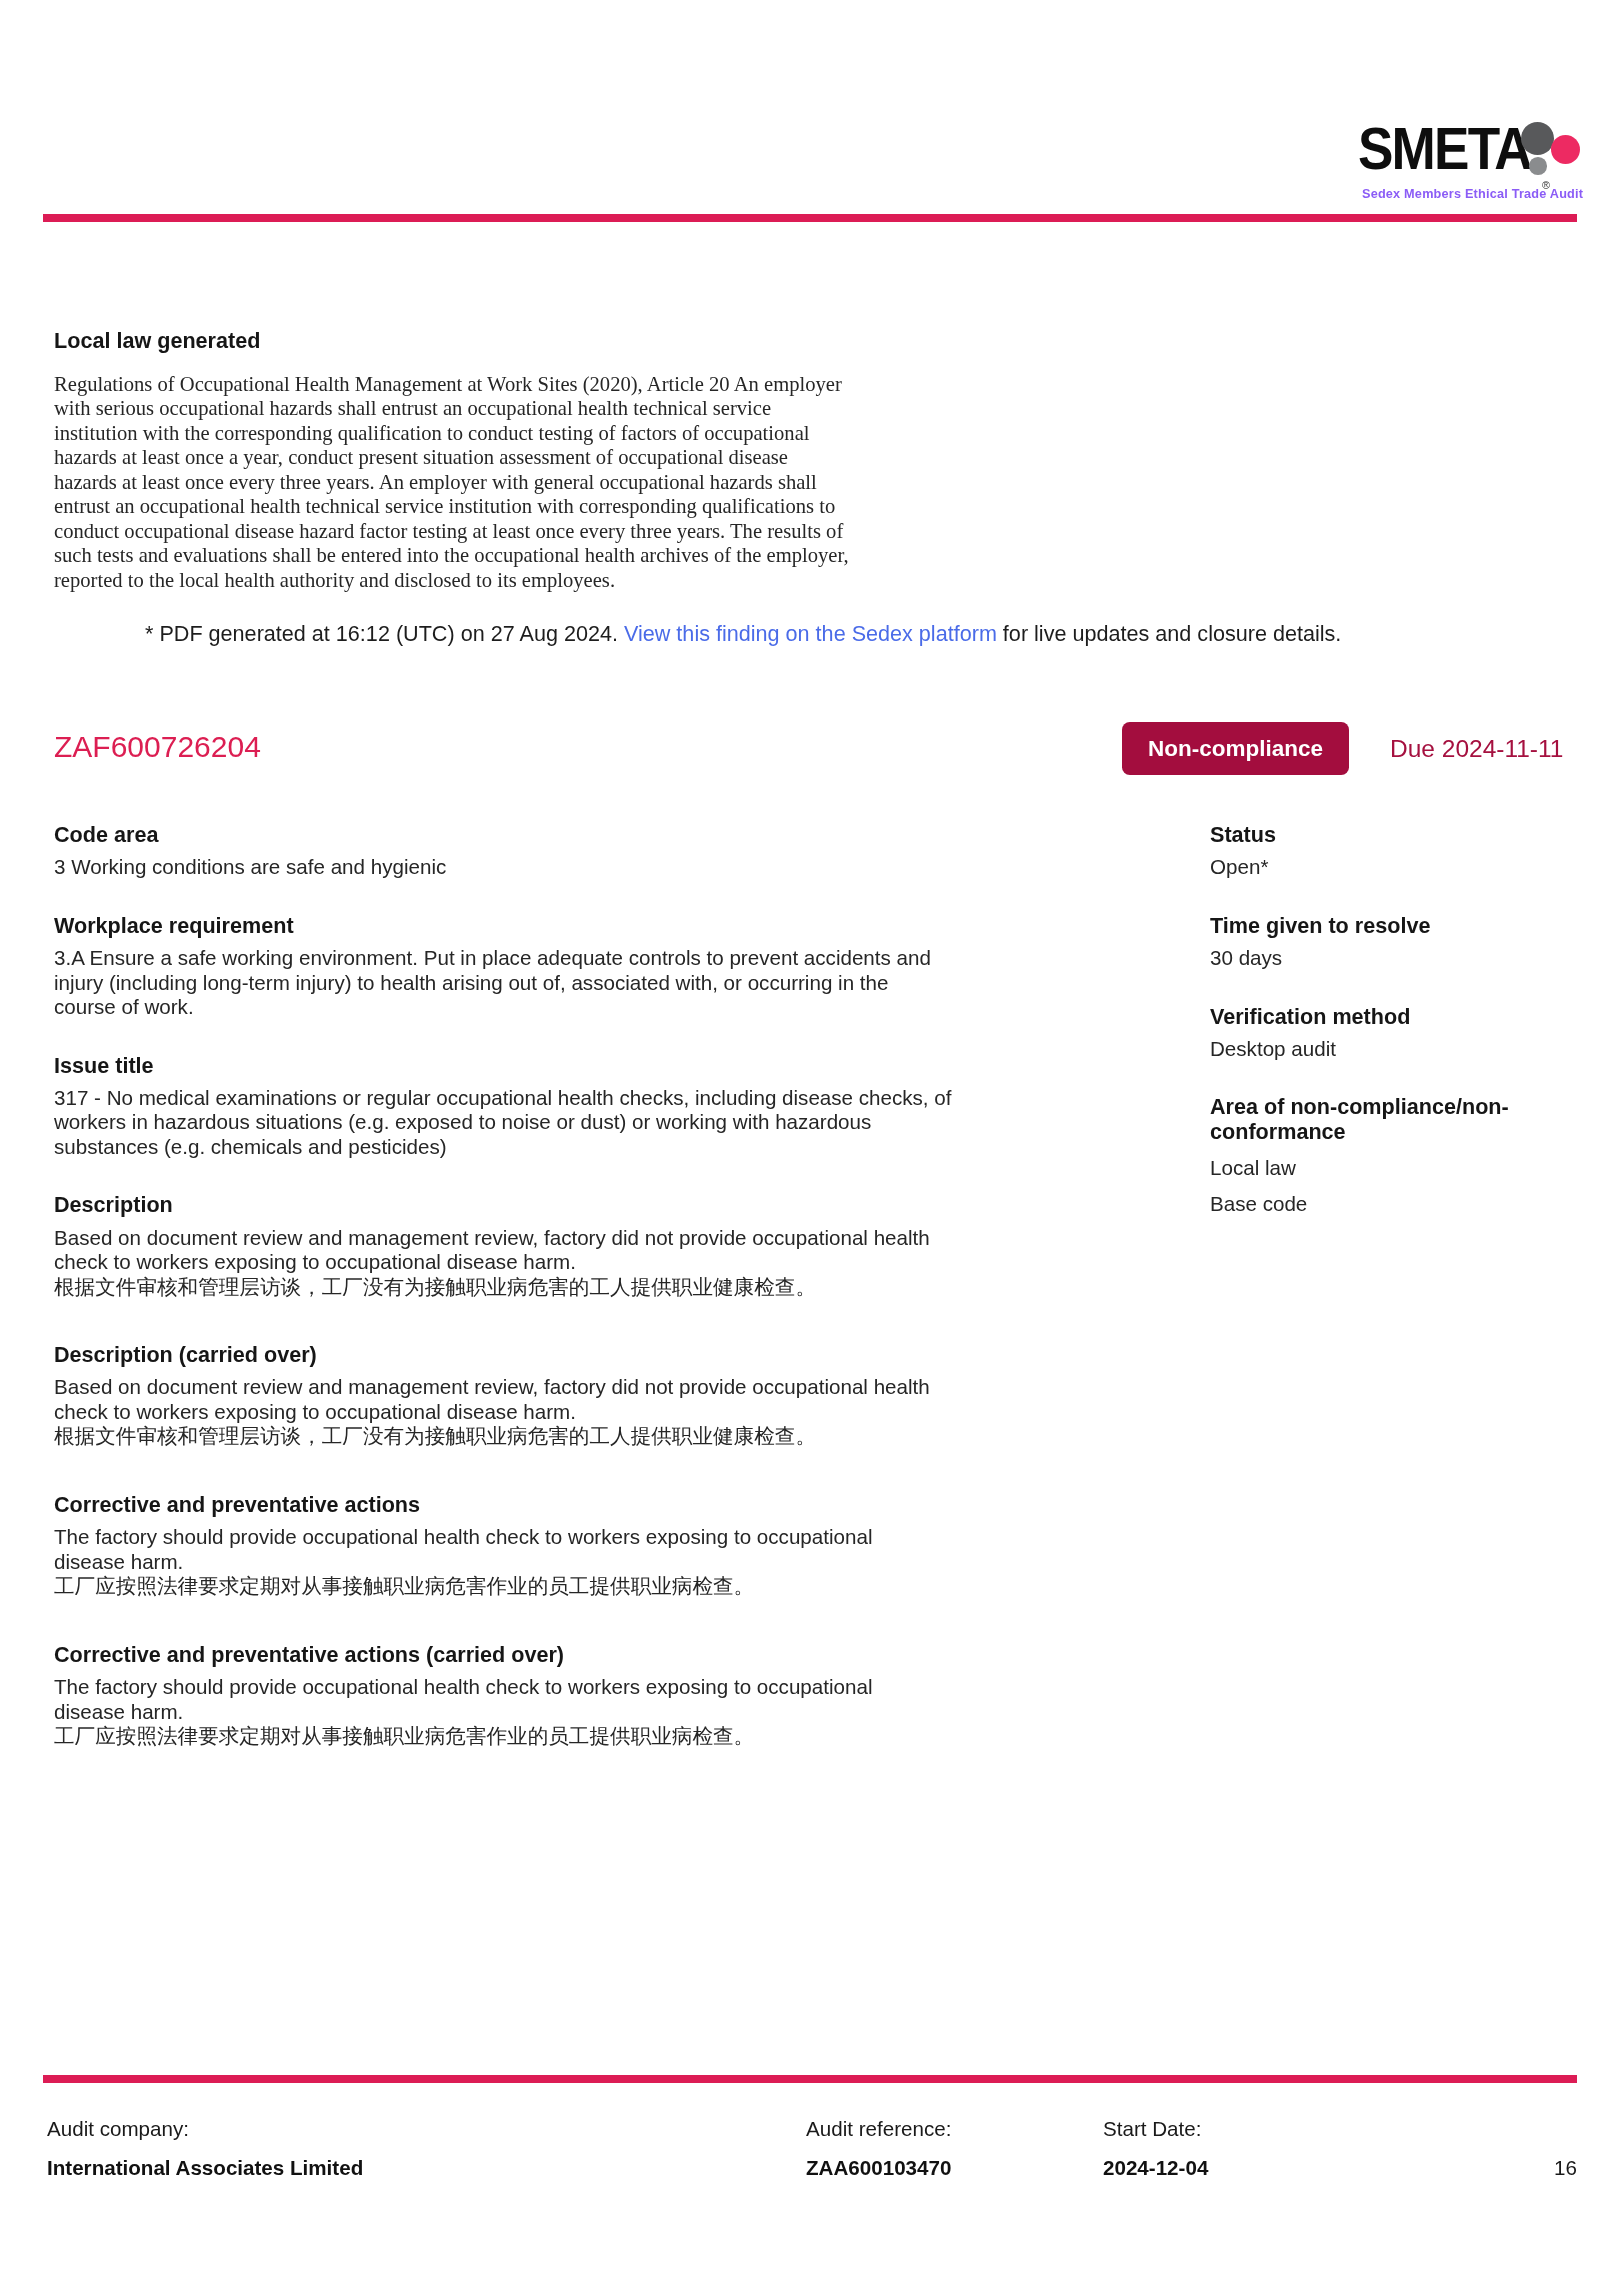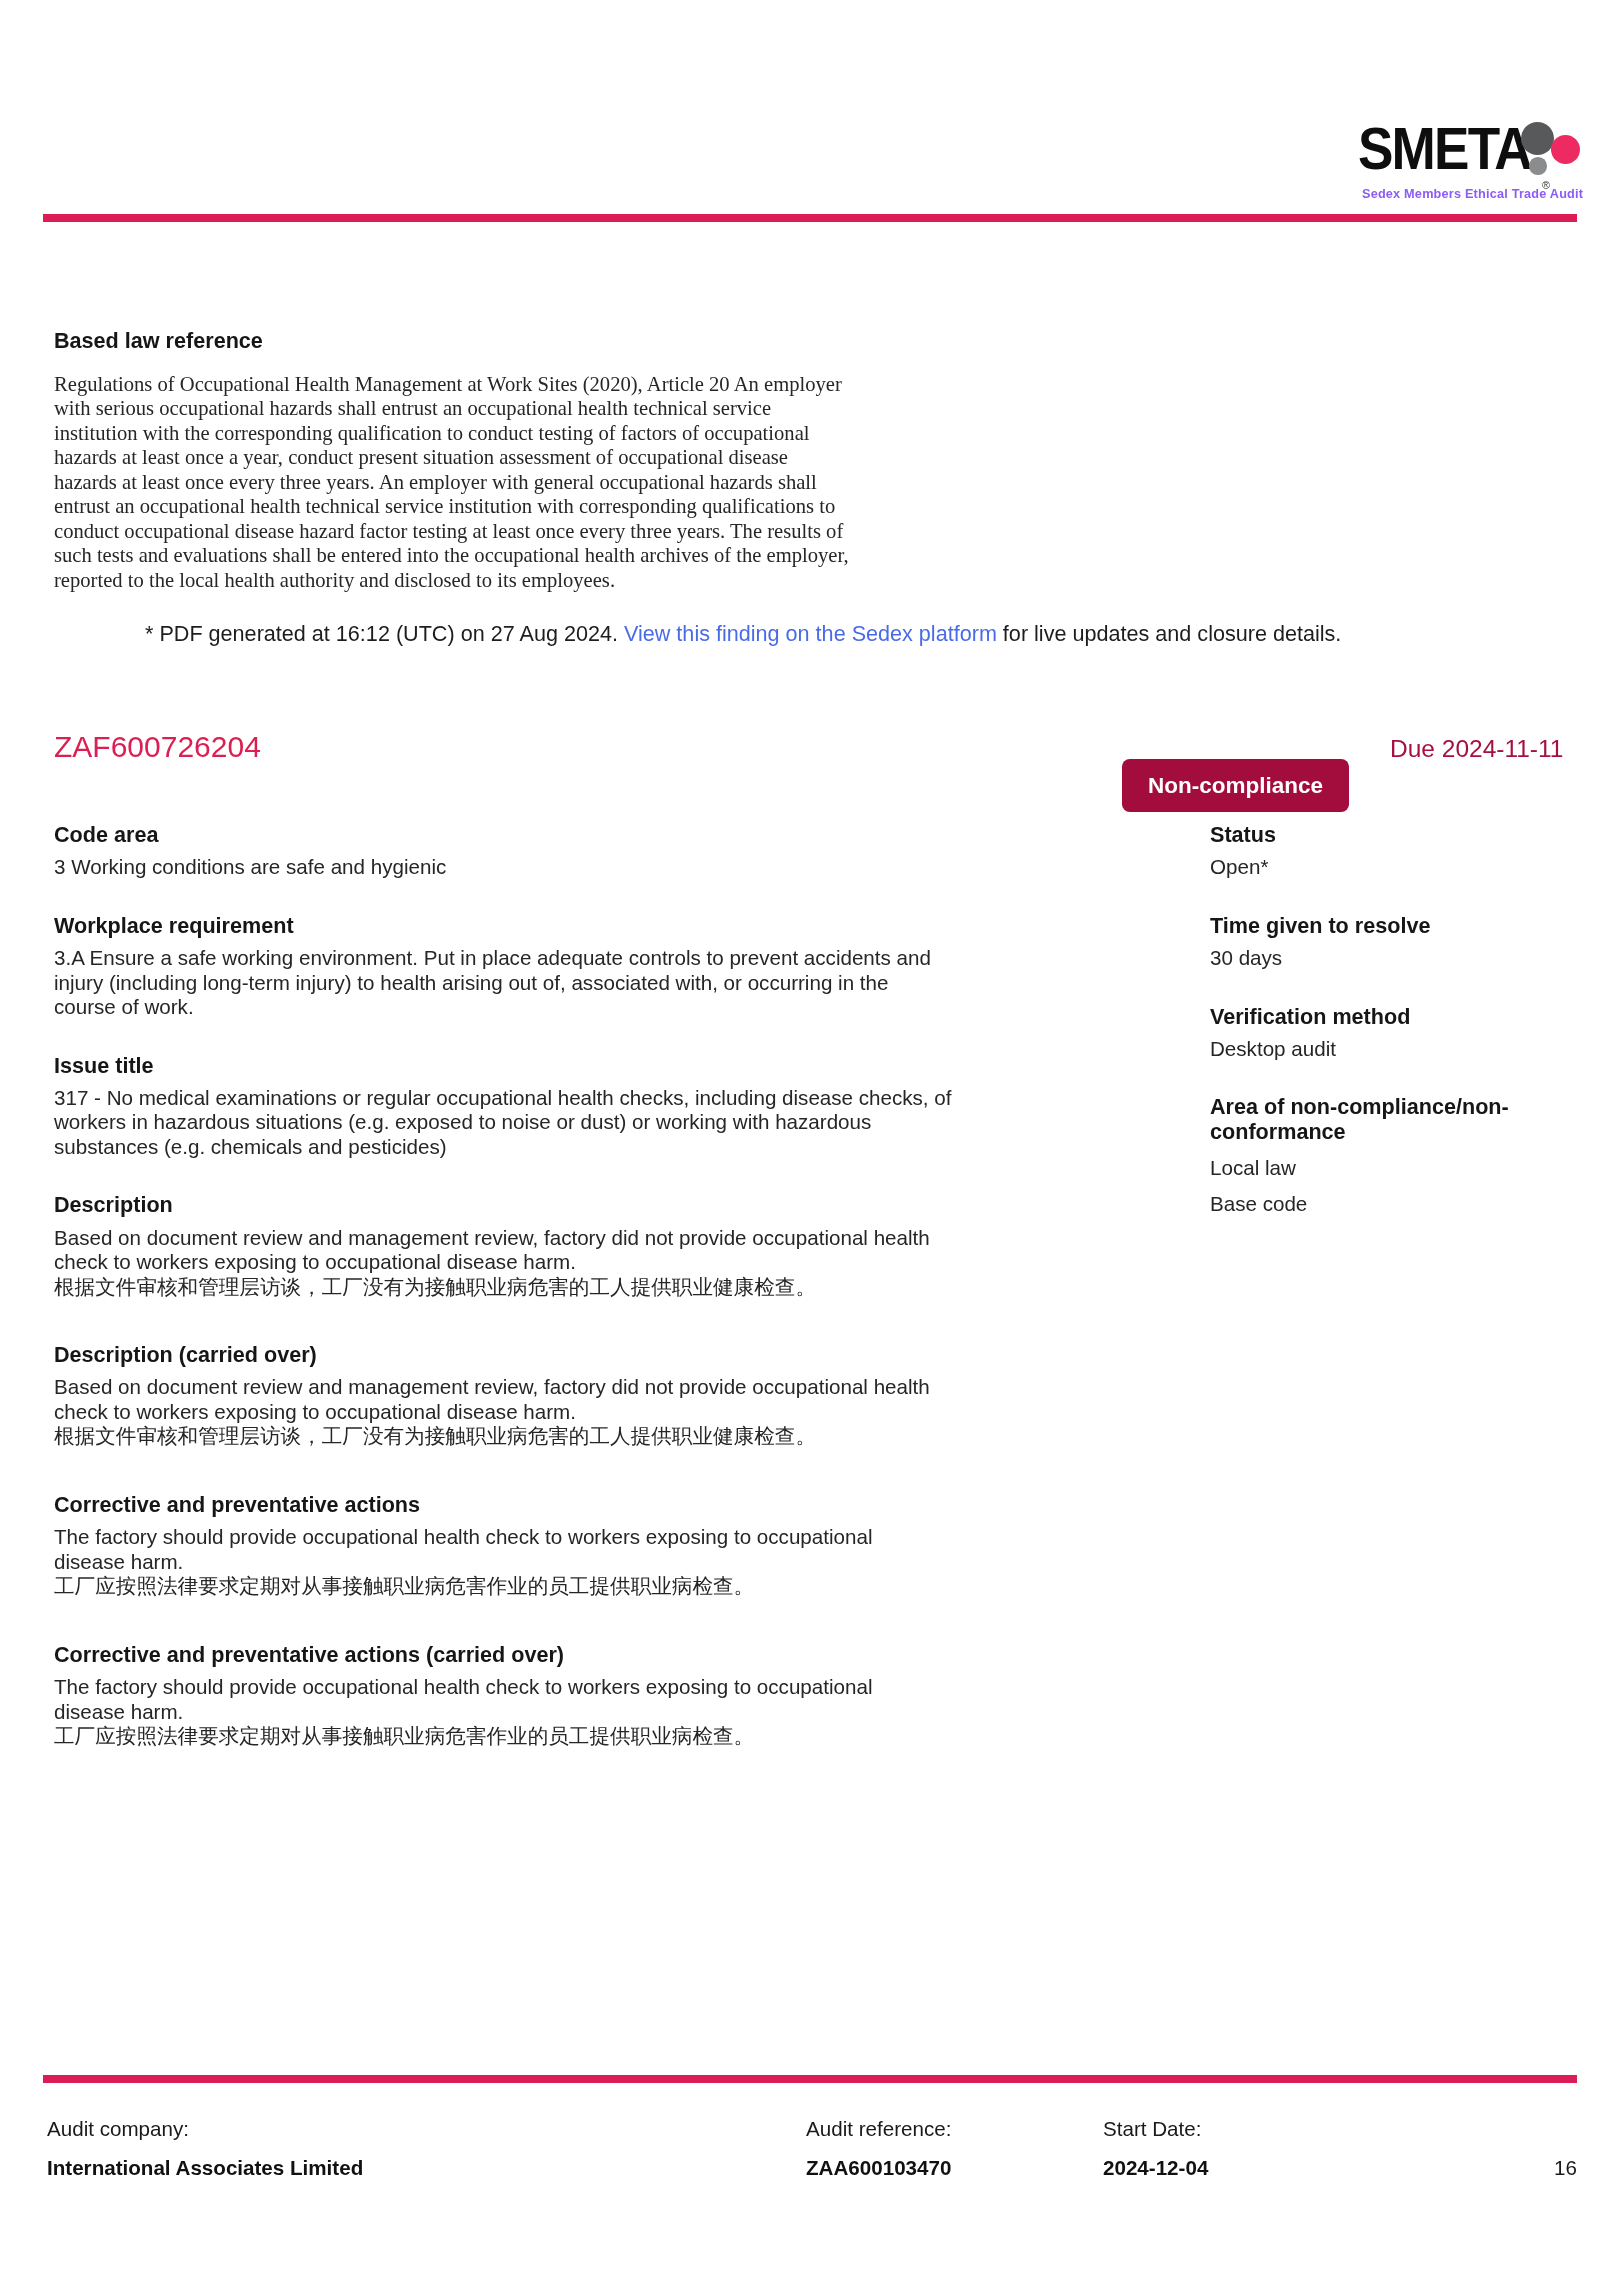--- a/index.html
+++ b/index.html
@@ -47,21 +47,21 @@
   
   .pdf-note { position: absolute; left: 145px; top: 621px; width: 1441px; font-size: 21.6px; line-height: 25.5px; color: #1d1d1d; }
   .pdf-note a { color: #4a6be8; cursor: pointer; }
 
   
   .finding-id {
     position: absolute; left: 54px; top: 727px;
     font-size: 30px; color: #dc1e52; line-height: 39px; letter-spacing: 0px;
   }
   .badge {
-    position: absolute; left: 1122px; top: 759px; width: 227px; height: 53px;
+    position: absolute; left: 1122px; top: 722px; width: 227px; height: 53px;
     background: #a30d3e; border-radius: 7.8px;
     display: flex; align-items: center; justify-content: center;
     color: #ffffff; font-size: 22.5px; font-weight: bold;
   }
   .due { position: absolute; left: 1390px; top: 733px; font-size: 24.5px; color: #a5103f; line-height: 31px; }
 
   
   .col-left  { position: absolute; left: 54px;  top: 823px; width: 1142px; }
   .col-right { position: absolute; left: 1210px; top: 823px; width: 338px; }
   .sect .body-text { margin-bottom: 34px; }
@@ -85,21 +85,21 @@
   <div class="logo-brand">SMETA</div>
   <div class="logo-dot dot-dark"></div>
   <div class="logo-dot dot-pink"></div>
   <div class="logo-dot dot-gray"></div>
   <div class="logo-reg">®</div>
   <div class="logo-tagline">Sedex Members Ethical Trade Audit</div>
 </div>
 <div class="rule rule-top"></div>
 
 <div class="local-law">
-  <div class="h">Based law reference</div>
+  <div class="h">Local law generated</div>
   <div class="body-text">Regulations of Occupational Health Management at Work Sites (2020), Article 20 An employer
 with serious occupational hazards shall entrust an occupational health technical service
 institution with the corresponding qualification to conduct testing of factors of occupational
 hazards at least once a year, conduct present situation assessment of occupational disease
 hazards at least once every three years. An employer with general occupational hazards shall
 entrust an occupational health technical service institution with corresponding qualifications to
 conduct occupational disease hazard factor testing at least once every three years. The results of
 such tests and evaluations shall be entered into the occupational health archives of the employer,
 reported to the local health authority and disclosed to its employees.</div>
 </div>

